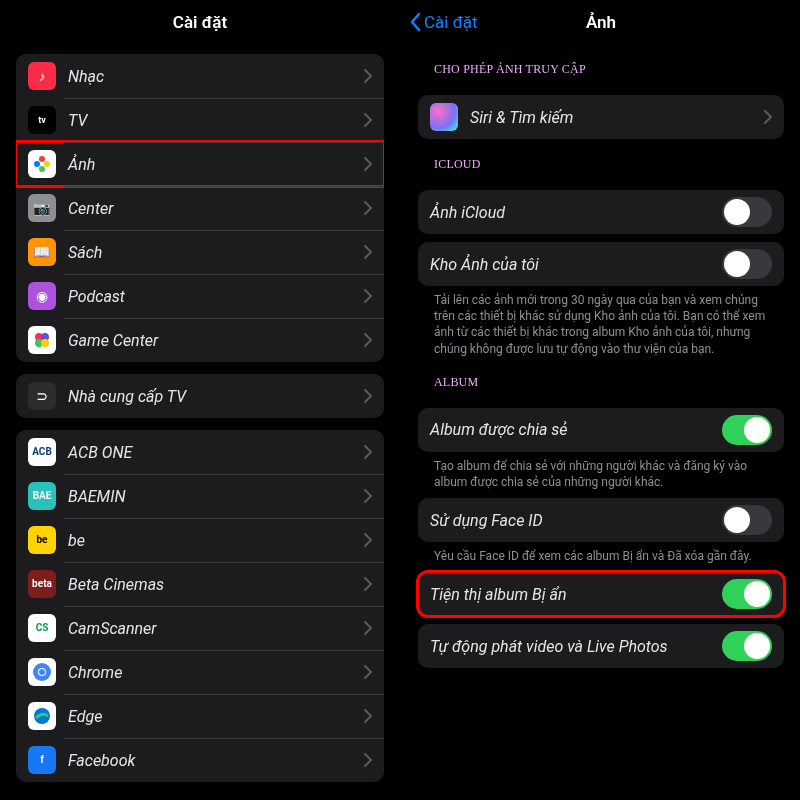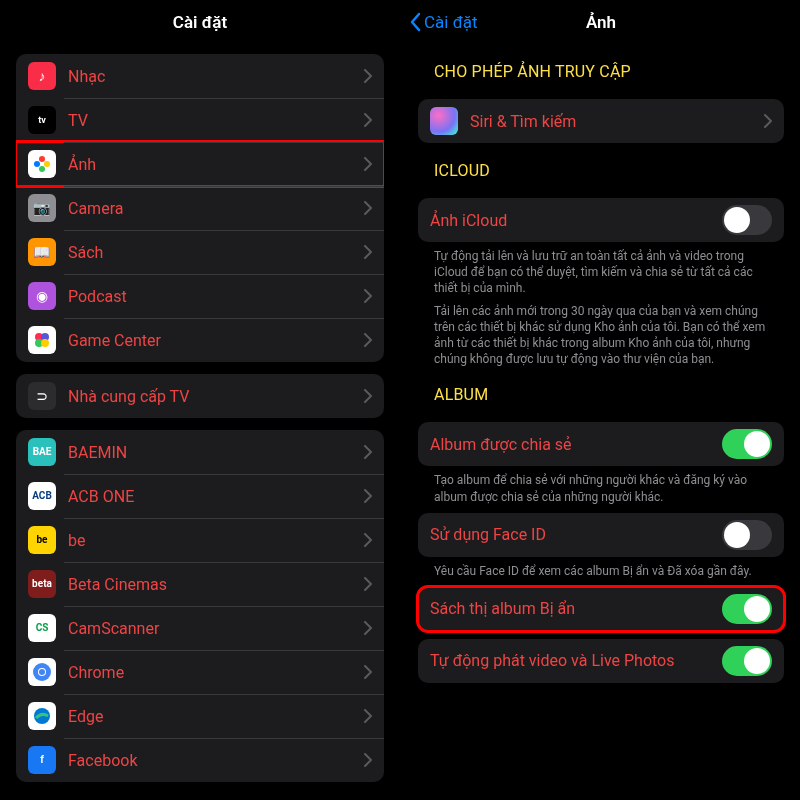--- a/index.html
+++ b/index.html
@@ -45,25 +45,26 @@
     padding: 0 16px 16px 16px;
   }
   .group {
     background: #1c1c1e;
     border-radius: 10px;
     margin-top: 12px;
     overflow: hidden;
   }
   .group.first-left { margin-top: 10px; }
   .section-header {
-    font-size: 16px;
-    color: #fde047;
+    font-size: 12px;
+    color: #f0abfc;
     text-transform: uppercase;
     padding: 18px 16px 6px 16px;
     letter-spacing: 0.2px;
+    font-family: Liberation Serif, serif;
   }
   .section-footer {
     font-size: 12px;
     color: #8e8e93;
     padding: 6px 16px 0 16px;
     line-height: 1.35;
   }
   .row {
     display: flex;
     align-items: center;
@@ -87,21 +88,22 @@
     margin-right: 12px;
     flex-shrink: 0;
     display: flex;
     align-items: center;
     justify-content: center;
     font-size: 14px;
   }
   .row-label {
     flex: 1;
     font-size: 16px;
-    color: #ef4444;
+    color: #e5e5e5;
+    font-style: italic;
   }
   .chevron {
     color: #5a5a5e;
     flex-shrink: 0;
   }
   .toggle {
     width: 50px;
     height: 30px;
     border-radius: 15px;
     position: relative;
@@ -169,21 +171,21 @@
           </div>
           <div class="row-label">Ảnh</div>
           <svg class="chevron" width="8" height="14" viewBox="0 0 8 14">
             <path d="M1 1 L7 7 L1 13" stroke="#5a5a5e" stroke-width="2" fill="none" stroke-linecap="round" stroke-linejoin="round"></path>
           </svg>
         </div>
         <div class="row">
           <div class="app-icon" style="background:#8e8e93">
             <span style="color:#fff">📷</span>
           </div>
-          <div class="row-label">Camera</div>
+          <div class="row-label">Center</div>
           <svg class="chevron" width="8" height="14" viewBox="0 0 8 14">
             <path d="M1 1 L7 7 L1 13" stroke="#5a5a5e" stroke-width="2" fill="none" stroke-linecap="round" stroke-linejoin="round"></path>
           </svg>
         </div>
         <div class="row">
           <div class="app-icon" style="background:#ff9500">
             <span style="color:#fff">📖</span>
           </div>
           <div class="row-label">Sách</div>
           <svg class="chevron" width="8" height="14" viewBox="0 0 8 14">
@@ -220,33 +222,33 @@
             <span style="color:#fff">⊃</span>
           </div>
           <div class="row-label">Nhà cung cấp TV</div>
           <svg class="chevron" width="8" height="14" viewBox="0 0 8 14">
             <path d="M1 1 L7 7 L1 13" stroke="#5a5a5e" stroke-width="2" fill="none" stroke-linecap="round" stroke-linejoin="round"></path>
           </svg>
         </div>
       </div>
     <div class="group" id="lg3">
         <div class="row">
+          <div class="app-icon" style="background:#fff">
+            <span class="icon-txt" style="color:#0a3e7e">ACB</span>
+          </div>
+          <div class="row-label">ACB ONE</div>
+          <svg class="chevron" width="8" height="14" viewBox="0 0 8 14">
+            <path d="M1 1 L7 7 L1 13" stroke="#5a5a5e" stroke-width="2" fill="none" stroke-linecap="round" stroke-linejoin="round"></path>
+          </svg>
+        </div>
+        <div class="row">
           <div class="app-icon" style="background:#2ac1bc">
             <span class="icon-txt" style="color:#fff">BAE</span>
           </div>
           <div class="row-label">BAEMIN</div>
-          <svg class="chevron" width="8" height="14" viewBox="0 0 8 14">
-            <path d="M1 1 L7 7 L1 13" stroke="#5a5a5e" stroke-width="2" fill="none" stroke-linecap="round" stroke-linejoin="round"></path>
-          </svg>
-        </div>
-        <div class="row">
-          <div class="app-icon" style="background:#fff">
-            <span class="icon-txt" style="color:#0a3e7e">ACB</span>
-          </div>
-          <div class="row-label">ACB ONE</div>
           <svg class="chevron" width="8" height="14" viewBox="0 0 8 14">
             <path d="M1 1 L7 7 L1 13" stroke="#5a5a5e" stroke-width="2" fill="none" stroke-linecap="round" stroke-linejoin="round"></path>
           </svg>
         </div>
         <div class="row">
           <div class="app-icon" style="background:#ffd400">
             <span class="icon-txt" style="color:#000">be</span>
           </div>
           <div class="row-label">be</div>
           <svg class="chevron" width="8" height="14" viewBox="0 0 8 14">
@@ -332,22 +334,27 @@
       </div>
     </div>
 
     <div class="section-header">ICLOUD</div>
     <div class="group">
       <div class="row no-icon">
         <div class="row-label">Ảnh iCloud</div>
         <div class="toggle off"></div>
       </div>
     </div>
-    <div class="section-footer">Tự động tải lên và lưu trữ an toàn tất cả ảnh và video trong iCloud để bạn có thể duyệt, tìm kiếm và chia sẻ từ tất cả các thiết bị của mình.</div>
-
+
+    <div class="group mt8">
+      <div class="row no-icon">
+        <div class="row-label">Kho Ảnh của tôi</div>
+        <div class="toggle off"></div>
+      </div>
+    </div>
     <div class="section-footer">Tải lên các ảnh mới trong 30 ngày qua của bạn và xem chúng trên các thiết bị khác sử dụng Kho ảnh của tôi. Bạn có thể xem ảnh từ các thiết bị khác trong album Kho ảnh của tôi, nhưng chúng không được lưu tự động vào thư viện của bạn.</div>
 
     <div class="section-header">ALBUM</div>
     <div class="group">
       <div class="row no-icon">
         <div class="row-label">Album được chia sẻ</div>
         <div class="toggle on"></div>
       </div>
     </div>
     <div class="section-footer">Tạo album để chia sẻ với những người khác và đăng ký vào album được chia sẻ của những người khác.</div>
@@ -355,21 +362,21 @@
     <div class="group mt8">
       <div class="row no-icon">
         <div class="row-label">Sử dụng Face ID</div>
         <div class="toggle off"></div>
       </div>
     </div>
     <div class="section-footer">Yêu cầu Face ID để xem các album Bị ẩn và Đã xóa gần đây.</div>
 
     <div class="group mt8 highlight">
       <div class="row no-icon">
-        <div class="row-label">Sách thị album Bị ẩn</div>
+        <div class="row-label">Tiện thị album Bị ẩn</div>
         <div class="toggle on"></div>
       </div>
     </div>
 
     <div class="group mt8">
       <div class="row no-icon">
         <div class="row-label">Tự động phát video và Live Photos</div>
         <div class="toggle on"></div>
       </div>
     </div>

